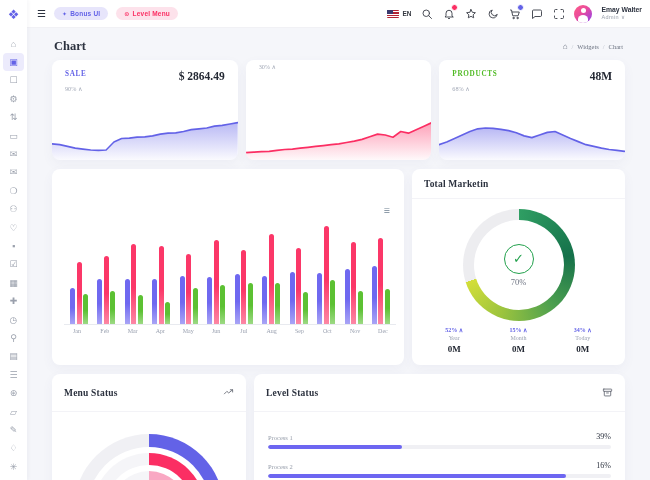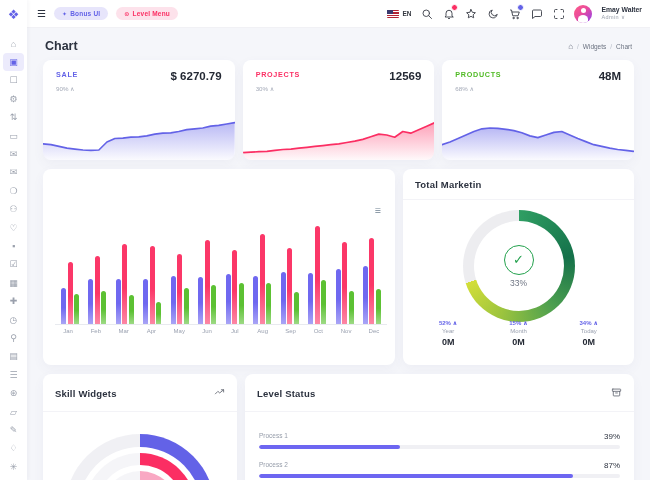--- a/index.html
+++ b/index.html
@@ -42,21 +42,21 @@
          border:1.2px solid #fff; }
   .dot-red { background:#fb2e63; } .dot-purple { background:#6362e7; }
   .avatar { width:18px; height:18px; border-radius:50%; position:relative; overflow:hidden; cursor:pointer;
             background:linear-gradient(135deg,#ff5d86 0%,#e94b9d 45%,#8a3ff2 100%); }
   .avatar::before { content:''; position:absolute; left:6.5px; top:3.5px; width:5px; height:5px; border-radius:50%; background:#fff; }
   .avatar::after  { content:''; position:absolute; left:4px; top:10.5px; width:10px; height:8px; border-radius:50% 50% 0 0; background:#fff; }
   .user-meta { line-height:1.2; cursor:pointer; }
   .user-name { font-size:6.8px; font-weight:bold; color:#2c323f; }
   .user-role { font-size:5.5px; color:#9aa0ac; letter-spacing:.4px; }
   
-  main { position:absolute; left:27px; top:28px; right:0; bottom:0; padding:8px 16px 0; }
+  main { position:absolute; left:27px; top:28px; right:0; bottom:0; padding:8px 25px 0;font-family:Liberation Serif, serif; }
   .page-head { display:flex; align-items:center; justify-content:space-between; height:20px; padding:0 2px; }
   h1 { margin:0; font-size:12.5px; color:#2c323f; }
   .breadcrumb { display:flex; align-items:center; gap:4px; font-size:6.5px; color:#6b7280; }
   .breadcrumb .home { font-size:8px; color:#6b7280; cursor:pointer; }
   .breadcrumb .sep { color:#b9bec9; }
   .breadcrumb .crumb { cursor:pointer; }
   .card { background:#fff; border-radius:8px; box-shadow:0 4px 12px rgba(70,70,130,.05); position:relative; overflow:hidden; }
   .card-head { display:flex; align-items:center; justify-content:space-between; padding:10px 12px 9px;
                border-bottom:1px solid #f3f3f7; }
   h2 { margin:0; font-size:9.5px; color:#2c323f; letter-spacing:.2px; }
@@ -82,35 +82,35 @@
   .bar { width:5px; border-radius:2.5px 2.5px 0 0; }
   .bar-labels { display:flex; justify-content:space-between; padding:0 2px; margin-top:3px; }
   .bar-label { width:22px; text-align:center; font-size:6px; color:#9aa1b0; }
   
   .donut { width:112px; height:112px; border-radius:50%; margin:10px auto 0; position:relative; }
   .donut-hole { position:absolute; inset:11px; border-radius:50%; background:#fff;
                 display:flex; flex-direction:column; align-items:center; justify-content:center; gap:3px; }
   .check-circle { width:30px; height:30px; border-radius:50%; border:1.6px solid #23a14d;
                   display:flex; align-items:center; justify-content:center; color:#23a14d; font-size:13px; }
   .donut-pct { font-size:8.5px; color:#6e7482; }
-  .earn-stats { position:absolute; left:10px; right:10px; bottom:16px; display:flex; }
+  .earn-stats { position:absolute; left:10px; right:10px; bottom:9px; display:flex; }
   .earn-stat { flex:1; text-align:center; line-height:1.45; }
   .earn-pct { font-size:6px; color:#6362e7; font-weight:bold; }
   .earn-label { font-size:6px; color:#9aa1b0; }
   .earn-value { font-size:9px; font-weight:bold; color:#242934; }
   
   .row3 { display:flex; gap:8px; margin-top:9px; height:200px; }
   #skill-card { width:194px; }
   #order-card { flex:1; }
   .rings { position:absolute; left:50%; top:135px; width:0; height:0; }
   .ring, .hole { position:absolute; border-radius:50%; transform:translate(-50%,-50%); }
   .hole { background:#fff; }
   .order-rows { padding:8px 14px 0; }
   .order-row { margin-top:12px; }
-  .or-line { display:flex; justify-content:space-between; align-items:flex-start; margin-bottom:4px; }
+  .or-line { display:flex; justify-content:space-between; align-items:flex-end; margin-bottom:4px; }
   .or-label { font-size:6.5px; color:#959ca9; }
   .or-value { font-size:8px; color:#2c323f; }
   .or-track { height:4px; background:#f0f0f4; border-radius:2px; overflow:hidden; }
   .or-fill { height:100%; border-radius:2px; background:#6d66f1; }
 </style>
 </head>
 <body>
 
 <aside class="sidebar">
   <div class="logo">❖</div>
@@ -220,39 +220,35 @@
         <span class="crumb">Widgets</span>
         <span class="sep">/</span>
         <span class="crumb">Chart</span>
       </div>
   </div>
 
   <section class="cards-row" id="stat-cards">
       <div class="stat-card">
         <div class="sc-top">
           <div class="sc-label" style="color: rgb(99, 98, 231);">SALE</div>
-          <div class="sc-value">$ 6270.79</div>
+          <div class="sc-value">$ 2864.49</div>
         </div>
         <div class="sc-pct">90% ∧</div>
         <svg class="spark" viewBox="0 0 200 52" preserveAspectRatio="none">
     <defs>
             <linearGradient id="g0" x1="0" y1="0" x2="0" y2="1">
       <stop offset="0" stop-color="#6362e7" stop-opacity=".45"></stop>
       <stop offset="1" stop-color="#6362e7" stop-opacity=".03"></stop>
             </linearGradient>
           </defs>
     <path d="M0.0,35.8 L8.3,36.7 L16.7,38.4 L25.0,40.2 L33.3,41.1 L41.7,42.0 L50.0,42.4 L58.3,42.0 L66.7,34.0 L75.0,30.5 L83.3,30.1 L91.7,29.2 L100.0,28.8 L108.3,27.9 L116.7,26.1 L125.0,25.2 L133.3,24.8 L141.7,23.5 L150.0,21.7 L158.3,20.8 L166.7,20.0 L175.0,18.2 L183.3,17.3 L191.7,16.0 L200.0,14.7 L200,52 L0,52 Z" fill="url(#g0)"></path>
     <path d="M0.0,35.8 L8.3,36.7 L16.7,38.4 L25.0,40.2 L33.3,41.1 L41.7,42.0 L50.0,42.4 L58.3,42.0 L66.7,34.0 L75.0,30.5 L83.3,30.1 L91.7,29.2 L100.0,28.8 L108.3,27.9 L116.7,26.1 L125.0,25.2 L133.3,24.8 L141.7,23.5 L150.0,21.7 L158.3,20.8 L166.7,20.0 L175.0,18.2 L183.3,17.3 L191.7,16.0 L200.0,14.7" fill="none" stroke="#6362e7" stroke-width="1.7" stroke-linejoin="round" stroke-linecap="round"></path>
         </svg>
       </div>
       <div class="stat-card">
-        <div class="sc-top">
-          <div class="sc-label" style="color: rgb(251, 46, 99);">PROJECTS</div>
-          <div class="sc-value">12569</div>
-        </div>
         <div class="sc-pct">30% ∧</div>
         <svg class="spark" viewBox="0 0 200 52" preserveAspectRatio="none">
     <defs>
             <linearGradient id="g1" x1="0" y1="0" x2="0" y2="1">
       <stop offset="0" stop-color="#fb2e63" stop-opacity=".45"></stop>
       <stop offset="1" stop-color="#fb2e63" stop-opacity=".03"></stop>
             </linearGradient>
           </defs>
     <path d="M0.0,44.6 L8.3,44.2 L16.7,43.7 L25.0,43.3 L33.3,42.4 L41.7,41.5 L50.0,41.1 L58.3,40.2 L66.7,39.3 L75.0,38.4 L83.3,37.6 L91.7,36.7 L100.0,35.8 L108.3,34.5 L116.7,33.2 L125.0,31.4 L133.3,28.8 L141.7,26.1 L150.0,27.0 L158.3,29.2 L166.7,23.5 L175.0,25.2 L183.3,21.7 L191.7,18.2 L200.0,14.7 L200,52 L0,52 Z" fill="url(#g1)"></path>
     <path d="M0.0,44.6 L8.3,44.2 L16.7,43.7 L25.0,43.3 L33.3,42.4 L41.7,41.5 L50.0,41.1 L58.3,40.2 L66.7,39.3 L75.0,38.4 L83.3,37.6 L91.7,36.7 L100.0,35.8 L108.3,34.5 L116.7,33.2 L125.0,31.4 L133.3,28.8 L141.7,26.1 L150.0,27.0 L158.3,29.2 L166.7,23.5 L175.0,25.2 L183.3,21.7 L191.7,18.2 L200.0,14.7" fill="none" stroke="#fb2e63" stroke-width="1.7" stroke-linejoin="round" stroke-linecap="round"></path>
@@ -362,21 +358,21 @@
 
     <div class="card" id="earning-card">
       <div class="card-head">
         <h2>Total Marketin</h2>
       </div>
       <div class="donut" id="donut" style="background: conic-gradient(rgb(47, 158, 99) 0deg, rgb(21, 113, 74) 80deg, rgb(76, 159, 79) 140deg, rgb(156, 196, 62) 200deg, rgb(211, 222, 57) 252deg, rgb(237, 237, 240) 252deg, rgb(237, 237, 240) 360deg);">
         <div class="donut-hole">
           <div class="check-circle">
               <span>✓</span>
             </div>
-          <div class="donut-pct">33%</div>
+          <div class="donut-pct">70%</div>
         </div>
       </div>
       <div class="earn-stats" id="earn-stats">
           <div class="earn-stat">
             <div class="earn-pct">52% ∧</div>
             <div class="earn-label">Year</div>
             <div class="earn-value">0M</div>
           </div>
           <div class="earn-stat">
             <div class="earn-pct">15% ∧</div>
@@ -388,21 +384,21 @@
             <div class="earn-label">Today</div>
             <div class="earn-value">0M</div>
           </div>
         </div>
     </div>
   </section>
 
   <section class="row3">
     <div class="card" id="skill-card">
       <div class="card-head">
-        <h2>Skill Widgets</h2>
+        <h2>Menu Status</h2>
         <span class="head-ico">
           <svg viewBox="0 0 24 24">
               <path d="M3 15l5.5-5.5 4 3.5L21 6"></path>
               <path d="M16 6h5v5"></path>
             </svg>
         </span>
       </div>
       <div class="rings" id="skill-rings">
           <div class="ring" style="height: 150px; width: 150px; background: conic-gradient(rgb(99, 98, 231) 0deg, rgb(99, 98, 231) 240deg, rgb(183, 177, 248) 240deg, rgb(183, 177, 248) 292deg, rgb(240, 240, 244) 292deg, rgb(240, 240, 244) 360deg);"></div>
           <div class="hole" style="height: 124px; width: 124px;"></div>
@@ -429,21 +425,21 @@
               <span class="or-label">Process 1</span>
               <span class="or-value">39%</span>
             </div>
             <div class="or-track">
               <div class="or-fill" style="width: 39%;"></div>
             </div>
           </div>
           <div class="order-row">
             <div class="or-line">
               <span class="or-label">Process 2</span>
-              <span class="or-value">87%</span>
+              <span class="or-value">16%</span>
             </div>
             <div class="or-track">
               <div class="or-fill" style="width: 87%;"></div>
             </div>
           </div>
         </div>
     </div>
   </section>
 </main>
 

